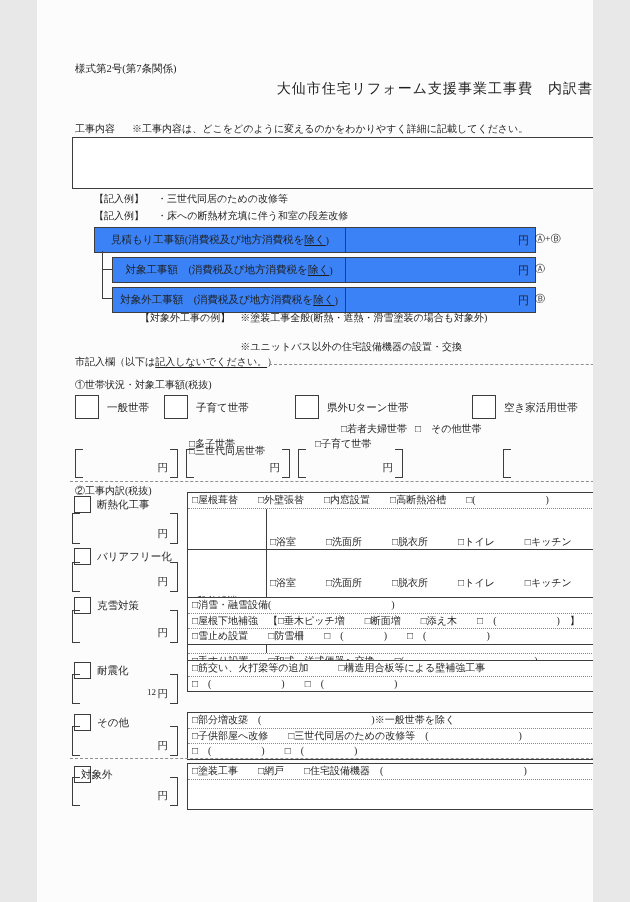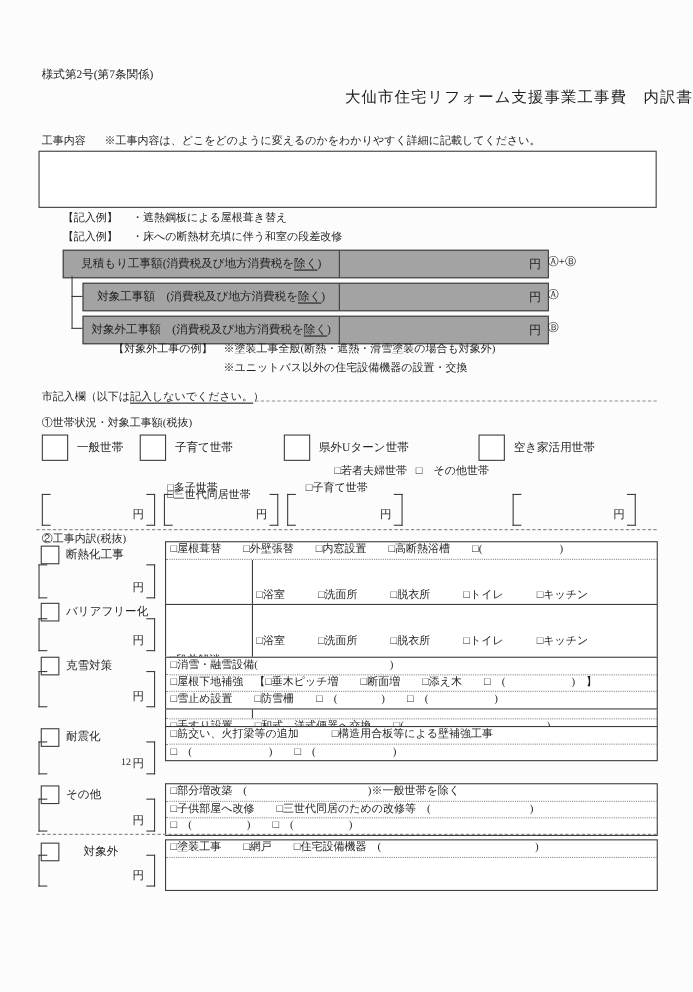--- a/index.html
+++ b/index.html
@@ -1,32 +1,32 @@
 <!DOCTYPE html>
 <html><head>
 <meta charset="utf-8">
 <style>
   html,body { margin:0; padding:0; background:#e8e8e8; }
   .page {
-    position:relative; width:630px; height:902px; margin:0 auto;
+    position:relative; width:556px; height:902px; margin:0 auto;
     background:#fcfcfc; color:#1f1f1f; overflow:hidden;
     font-family:"Liberation Serif","DejaVu Serif",serif;
   }
   .abs { position:absolute; }
   .fs9  { font-size:9px;  line-height:11px; }
   .fs10 { font-size:10px; line-height:13px; }
   .fs105{ font-size:10.5px; line-height:13px; }
   .fs11 { font-size:10px; line-height:14px; }
   .title { font-size:14px; letter-spacing:1px; text-align:right; width:100%; }
   .u { text-decoration:underline; text-underline-offset:2px; }
 
   .box { border:1px solid #3d3d3d; background:#fff; }
 
   
-  .est { position:absolute; display:flex; height:24px; border:1px solid #3d3d3d; background:#a3a3a3; font-size:10.5px; }
+  .est { position:absolute; display:flex; height:24px; border:1px solid #3d3d3d; background:#3b82f6; font-size:10.5px; }
   .est .lab { flex:none; display:flex; align-items:center; justify-content:center; border-right:1px solid #3d3d3d; }
   .est .val { flex:1; display:flex; align-items:center; justify-content:flex-end; padding-right:6px; font-size:11px; }
   .line { position:absolute; background:#3d3d3d; }
 
   
   .cb { position:absolute; border:1px solid #3d3d3d; background:#fff; }
   .cb.big { width:22px; height:22px; }
   .cb.sm  { width:15px; height:15px; }
 
   
@@ -57,21 +57,21 @@
   <div class="abs title" style="top:80px;">大仙市住宅リフォーム支援事業工事費　内訳書</div>
 
   <div class="abs fs11" style="left:38px; top:122px; display:flex; gap:17px;">
     <span>工事内容</span>
     <span>※工事内容は、どこをどのように変えるのかをわかりやすく詳細に記載してください。</span>
   </div>
   <div class="abs box" style="left:35px; top:137px; width:560px; height:50px;"></div>
 
   <div class="abs fs11" style="left:57px; top:192px; display:flex; gap:13px;">
     <span>【記入例】</span>
-    <span>・遮熱鋼板による屋根葺き替え</span>
+    <span>・三世代同居のための改修等</span>
   </div>
   <div class="abs fs11" style="left:57px; top:209px; display:flex; gap:13px;">
     <span>【記入例】</span>
     <span>・床への断熱材充填に伴う和室の段差改修</span>
   </div>
 
   <div class="est" style="left:57px; top:227px; width:440px;">
     <span class="lab" style="width:250px;">
         <span>見積もり工事額(消費税及び地方消費税を</span>
         <span class="u">除く</span>
@@ -109,21 +109,21 @@
       </span>
   </div>
   <div class="abs fs11" style="left:498px; top:292px;">Ⓑ</div>
 
   <div class="line" style="left:65px; top:251px; width:1px; height:48px;"></div>
   <div class="line" style="left:65px; top:269px; width:10px; height:1px;"></div>
   <div class="line" style="left:65px; top:298px; width:10px; height:1px;"></div>
 
   <div class="abs fs11" style="left:103px; top:311px; display:flex; gap:10px;">
     <span>【対象外工事の例】</span>
-    <span style="display:flex; flex-direction:column; gap:3px;">
+    <span style="display:flex; flex-direction:column; gap:15px;">
       <span>※塗装工事全般(断熱・遮熱・滑雪塗装の場合も対象外)</span>
       <span>※ユニットバス以外の住宅設備機器の設置・交換</span>
     </span>
   </div>
 
   <div class="abs fs11" style="left:38px; top:355px;"><span>市記入欄（以下は</span><span class="u">記入しないでください。</span><span>）</span></div>
   <div class="dash" style="left:232px; top:364px; width:365px;"></div>
 
   <div class="abs fs11" style="left:38px; top:378px;">①世帯状況・対象工事額(税抜)</div>
 
@@ -223,21 +223,21 @@
     </div>
   <div class="tbl" style="top:712px;">
     <div class="trow">□部分増改築　(　　　　　　　　　　　)※一般世帯を除く</div>
     <div class="trow">□子供部屋へ改修　　□三世代同居のための改修等　(　　　　　　　　　)</div>
     <div class="trow">□　(　　　　　)　　□　(　　　　　)</div>
   </div>
 
   <div class="dash" style="left:33px; top:758px; width:564px;"></div>
 
   <span class="cb sm" style="left:37px; top:766px;"></span>
-  <div class="abs fs105" style="left:76px; top:768px;text-align:center;">対象外</div>
+  <div class="abs fs105" style="left:44px; top:768px;text-align:center;">対象外</div>
   <div class="bracket" style="left:35px; top:777px; width:106px; height:29px;">
       <span class="yen">円</span>
     </div>
   <div class="tbl" style="top:763px;">
     <div class="trow">□塗装工事　　□網戸　　□住宅設備機器　(　　　　　　　　　　　　　　)</div>
     <div class="trow" style="min-height:27px;"></div>
   </div>
 
 </div>
 

